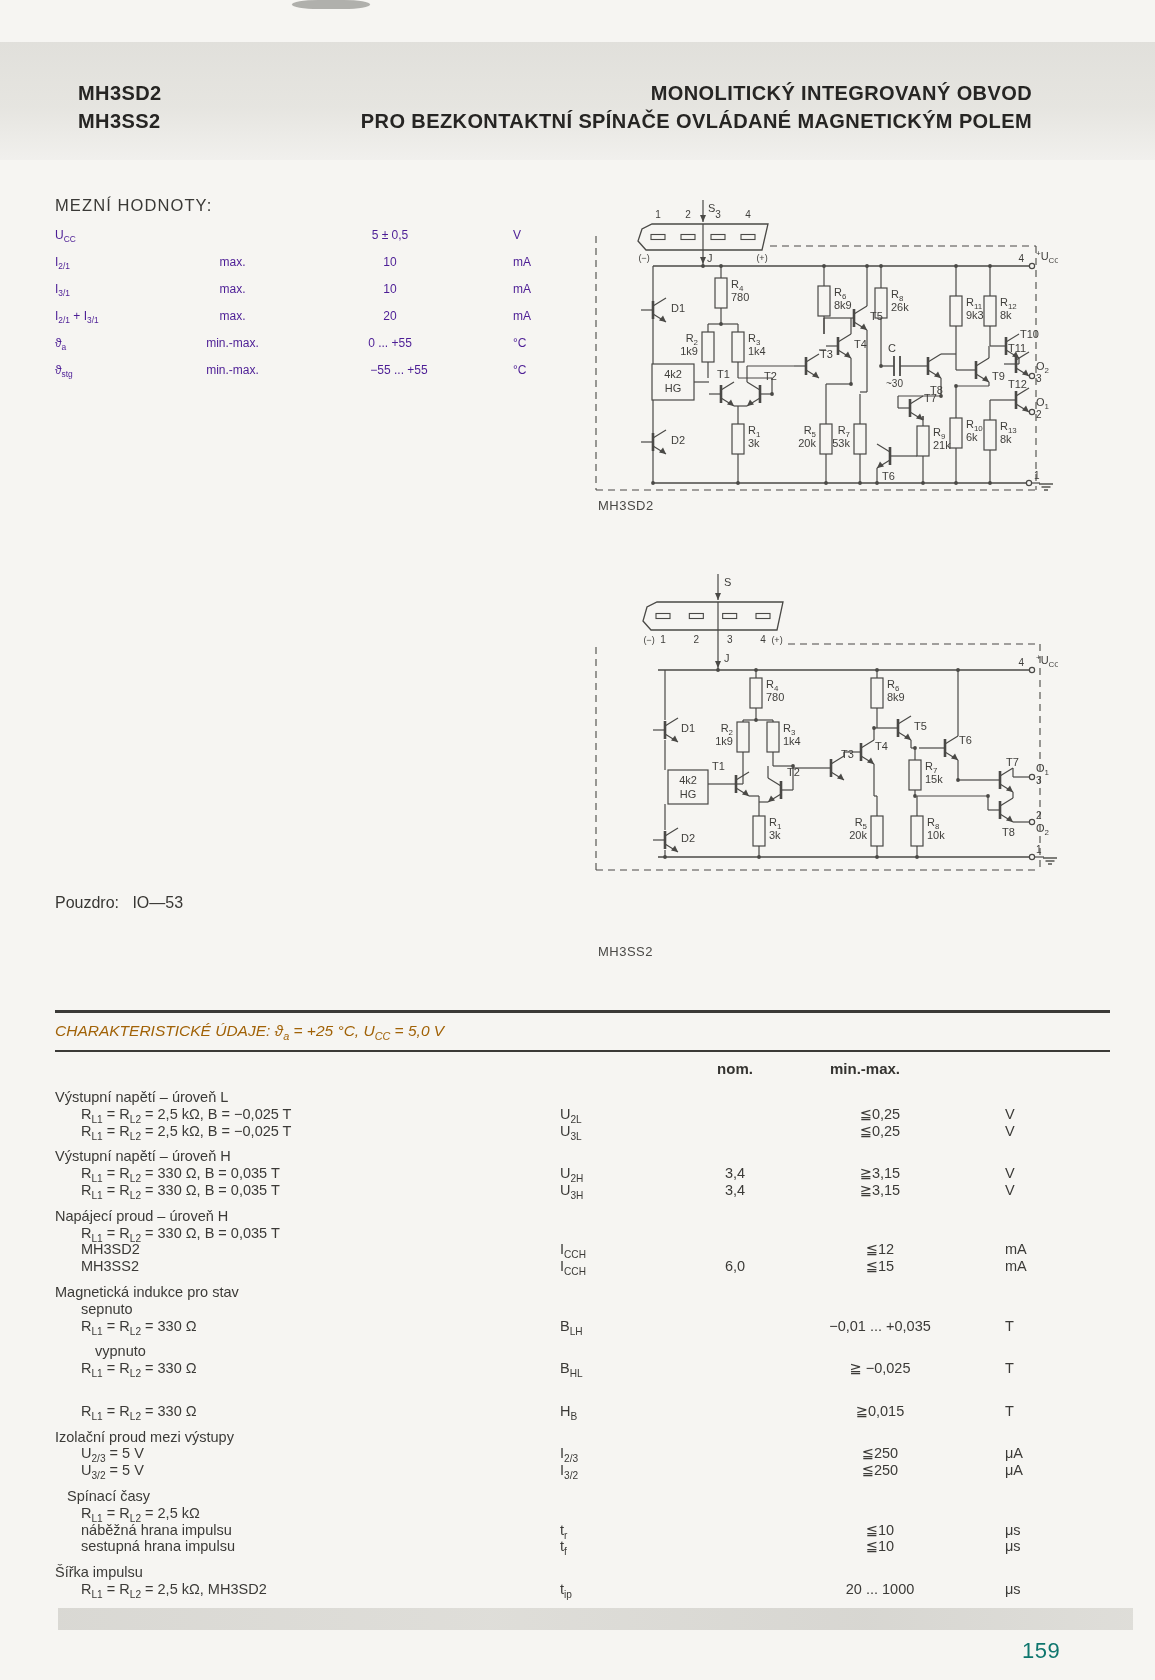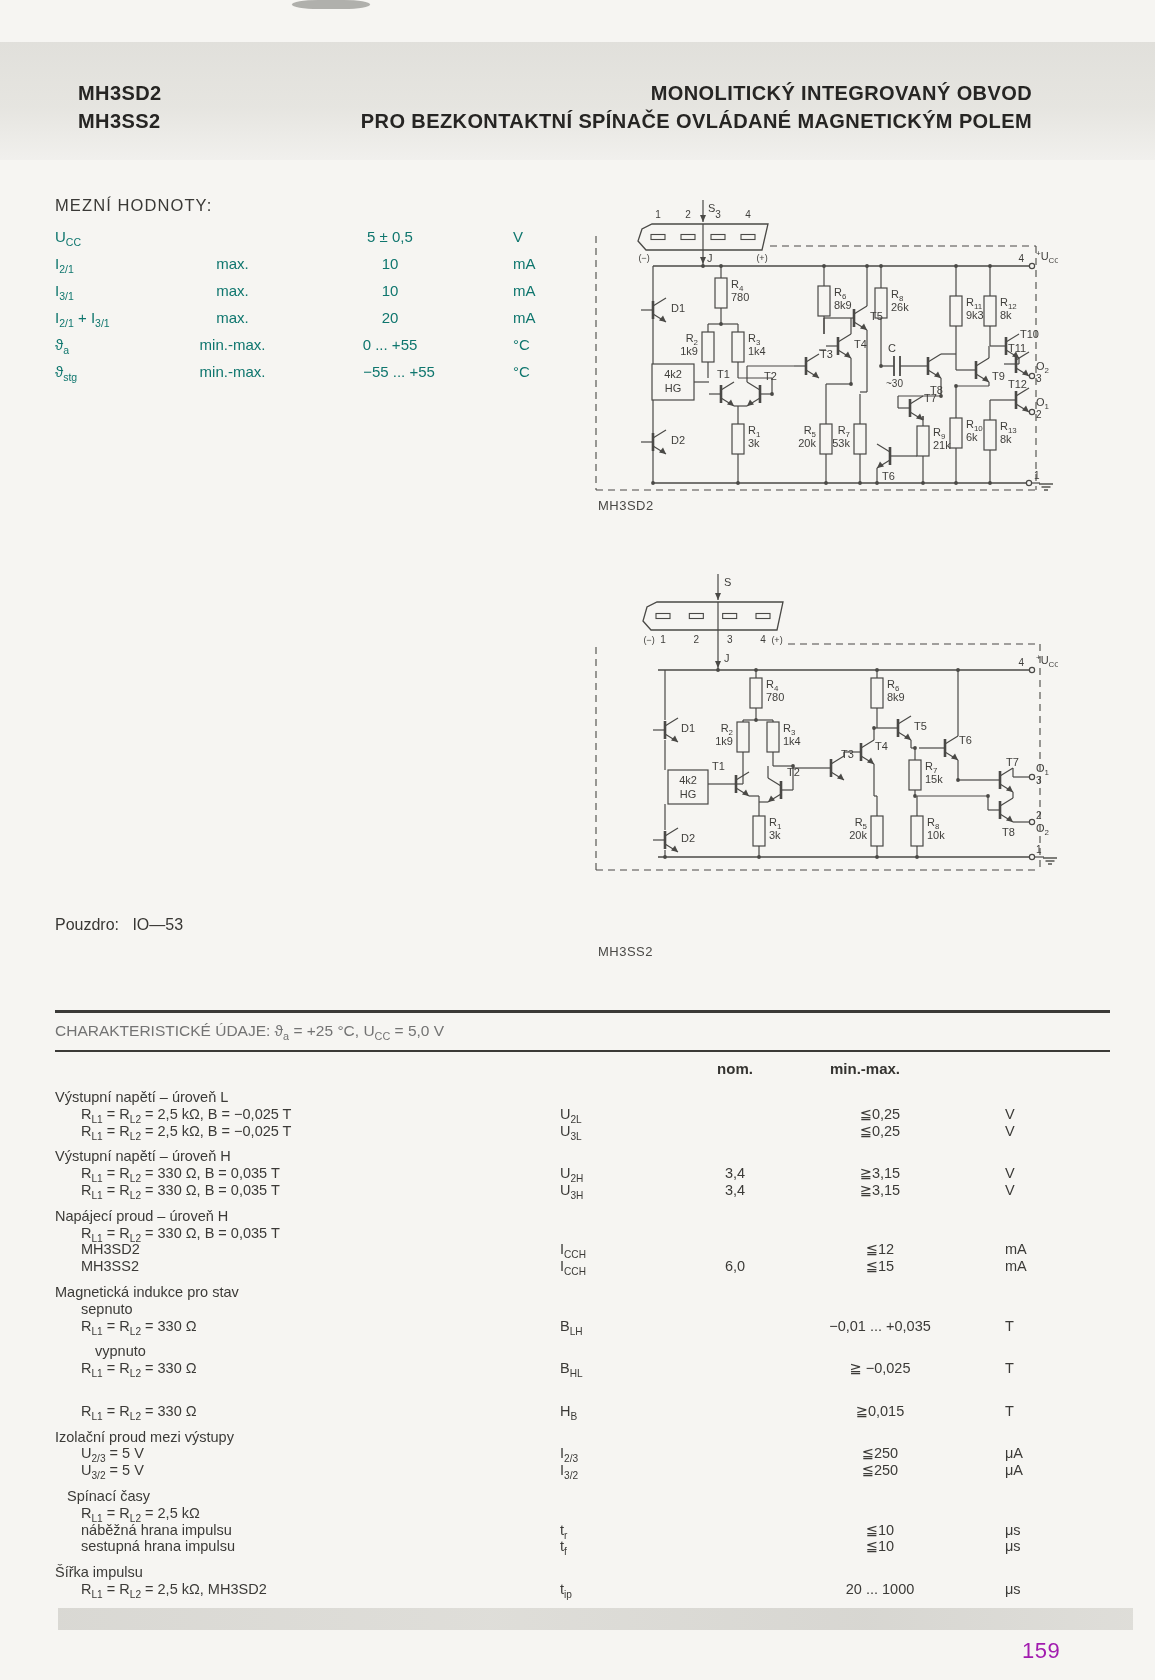--- a/index.html
+++ b/index.html
@@ -9,33 +9,33 @@
   
   .band-top{position:absolute;left:0;top:42px;width:1155px;height:118px;
             background:linear-gradient(180deg,#dddcd7 0%,#e3e2dd 55%,#f0efec 100%);opacity:.85;}
   .smudge{position:absolute;left:292px;top:0;width:78px;height:9px;background:#8a8a86;
           border-radius:40%/60%;opacity:.65;}
   .band-bottom{position:absolute;left:58px;top:1608px;width:1075px;height:22px;
                background:linear-gradient(90deg,#d6d5d0,#dcdbd6 40%,#d4d3ce 75%,#dcdbd6);opacity:.9;}
   .hdr{font-size:20px;font-weight:700;letter-spacing:.4px;color:#262523;white-space:nowrap;}
   .hdr-right{width:700px;text-align:right;}
   .sec-head{font-size:16.5px;letter-spacing:1.1px;color:#3a3936;white-space:nowrap;}
-  .limits-row span{position:absolute;font-size:15px;color:#0f766e;white-space:nowrap;}
+  .limits-row span{position:absolute;font-size:12px;color:#4c1d95;white-space:nowrap;}
   .caption{font-size:13px;letter-spacing:.5px;color:#4a4946;}
   .rule{position:absolute;background:#3b3a37;}
-  .char-head{font-size:15.5px;color:#737373;white-space:nowrap;}
+  .char-head{font-size:15.5px;color:#a16207;white-space:nowrap;font-style:italic;}
   .col-head{position:absolute;font-size:15px;font-weight:700;color:#343330;text-align:center;width:130px;}
   .crow span{position:absolute;font-size:14.5px;color:#3b3a37;white-space:nowrap;line-height:1;}
   .crow .lbl{left:0;}
   .crow .sym{left:505px;}
   .crow .nom{left:615px;width:130px;text-align:center;}
   .crow .mm{left:745px;width:160px;text-align:center;}
   .crow .un{left:950px;}
   sub{font-size:70%;}
-  .pgnum{font-size:22px;color:#a21caf;letter-spacing:.5px;}
+  .pgnum{font-size:22px;color:#0f766e;letter-spacing:.5px;}
   svg text{font-family:"Liberation Sans",sans-serif;fill:#3f3e3b;}
 </style>
 </head>
 <body>
 
 <div class="page">
   <div class="band-top"></div>
   <div class="smudge"></div>
 
   <div class="abs hdr" style="left:78px;top:82px;">MH3SD2</div>
@@ -534,21 +534,21 @@
       <text x="448" y="200" font-size="11" text-anchor="start"><tspan dy="0">O</tspan><tspan dy="3" font-size="7.92">1</tspan></text>
       <text x="448" y="212" font-size="10" text-anchor="start"><tspan dy="0">3</tspan></text>
       <text x="448" y="247" font-size="10" text-anchor="start"><tspan dy="0">2</tspan></text>
       <text x="448" y="260" font-size="11" text-anchor="start"><tspan dy="0">O</tspan><tspan dy="3" font-size="7.92">2</tspan></text>
       <text x="448" y="281" font-size="10" text-anchor="start"><tspan dy="0">1</tspan></text>
       <text x="136" y="14" font-size="11" text-anchor="start"><tspan dy="0">S</tspan></text>
       <text x="136" y="90" font-size="11" text-anchor="start"><tspan dy="0">J</tspan></text>
     </svg>
   <div class="abs caption" style="left:598px;top:944px;">MH3SS2</div>
 
-  <div class="abs" style="left:55px;top:894px;font-size:16px;color:#383734;margin-top:22px;">
+  <div class="abs" style="left:55px;top:894px;font-size:16px;color:#383734;">
     <span>Pouzdro:</span>&nbsp;&nbsp;
     <span>IO—53</span>
   </div>
 
   <div class="rule" style="left:55px;top:1010px;width:1055px;height:3px;"></div>
   <div class="abs char-head" style="left:55px;top:1022px;">CHARAKTERISTICKÉ ÚDAJE: ϑ<sub>a</sub> = +25 °C, U<sub>CC</sub> = 5,0 V</div>
   <div class="rule" style="left:55px;top:1050px;width:1055px;height:2px;"></div>
   <div class="abs col-head" style="left:670px;top:1060px;">nom.</div>
   <div class="abs col-head" style="left:800px;top:1060px;">min.-max.</div>
   <div class="abs" style="left:55px;top:1090px;width:1055px;height:520px;" id="char-rows">

